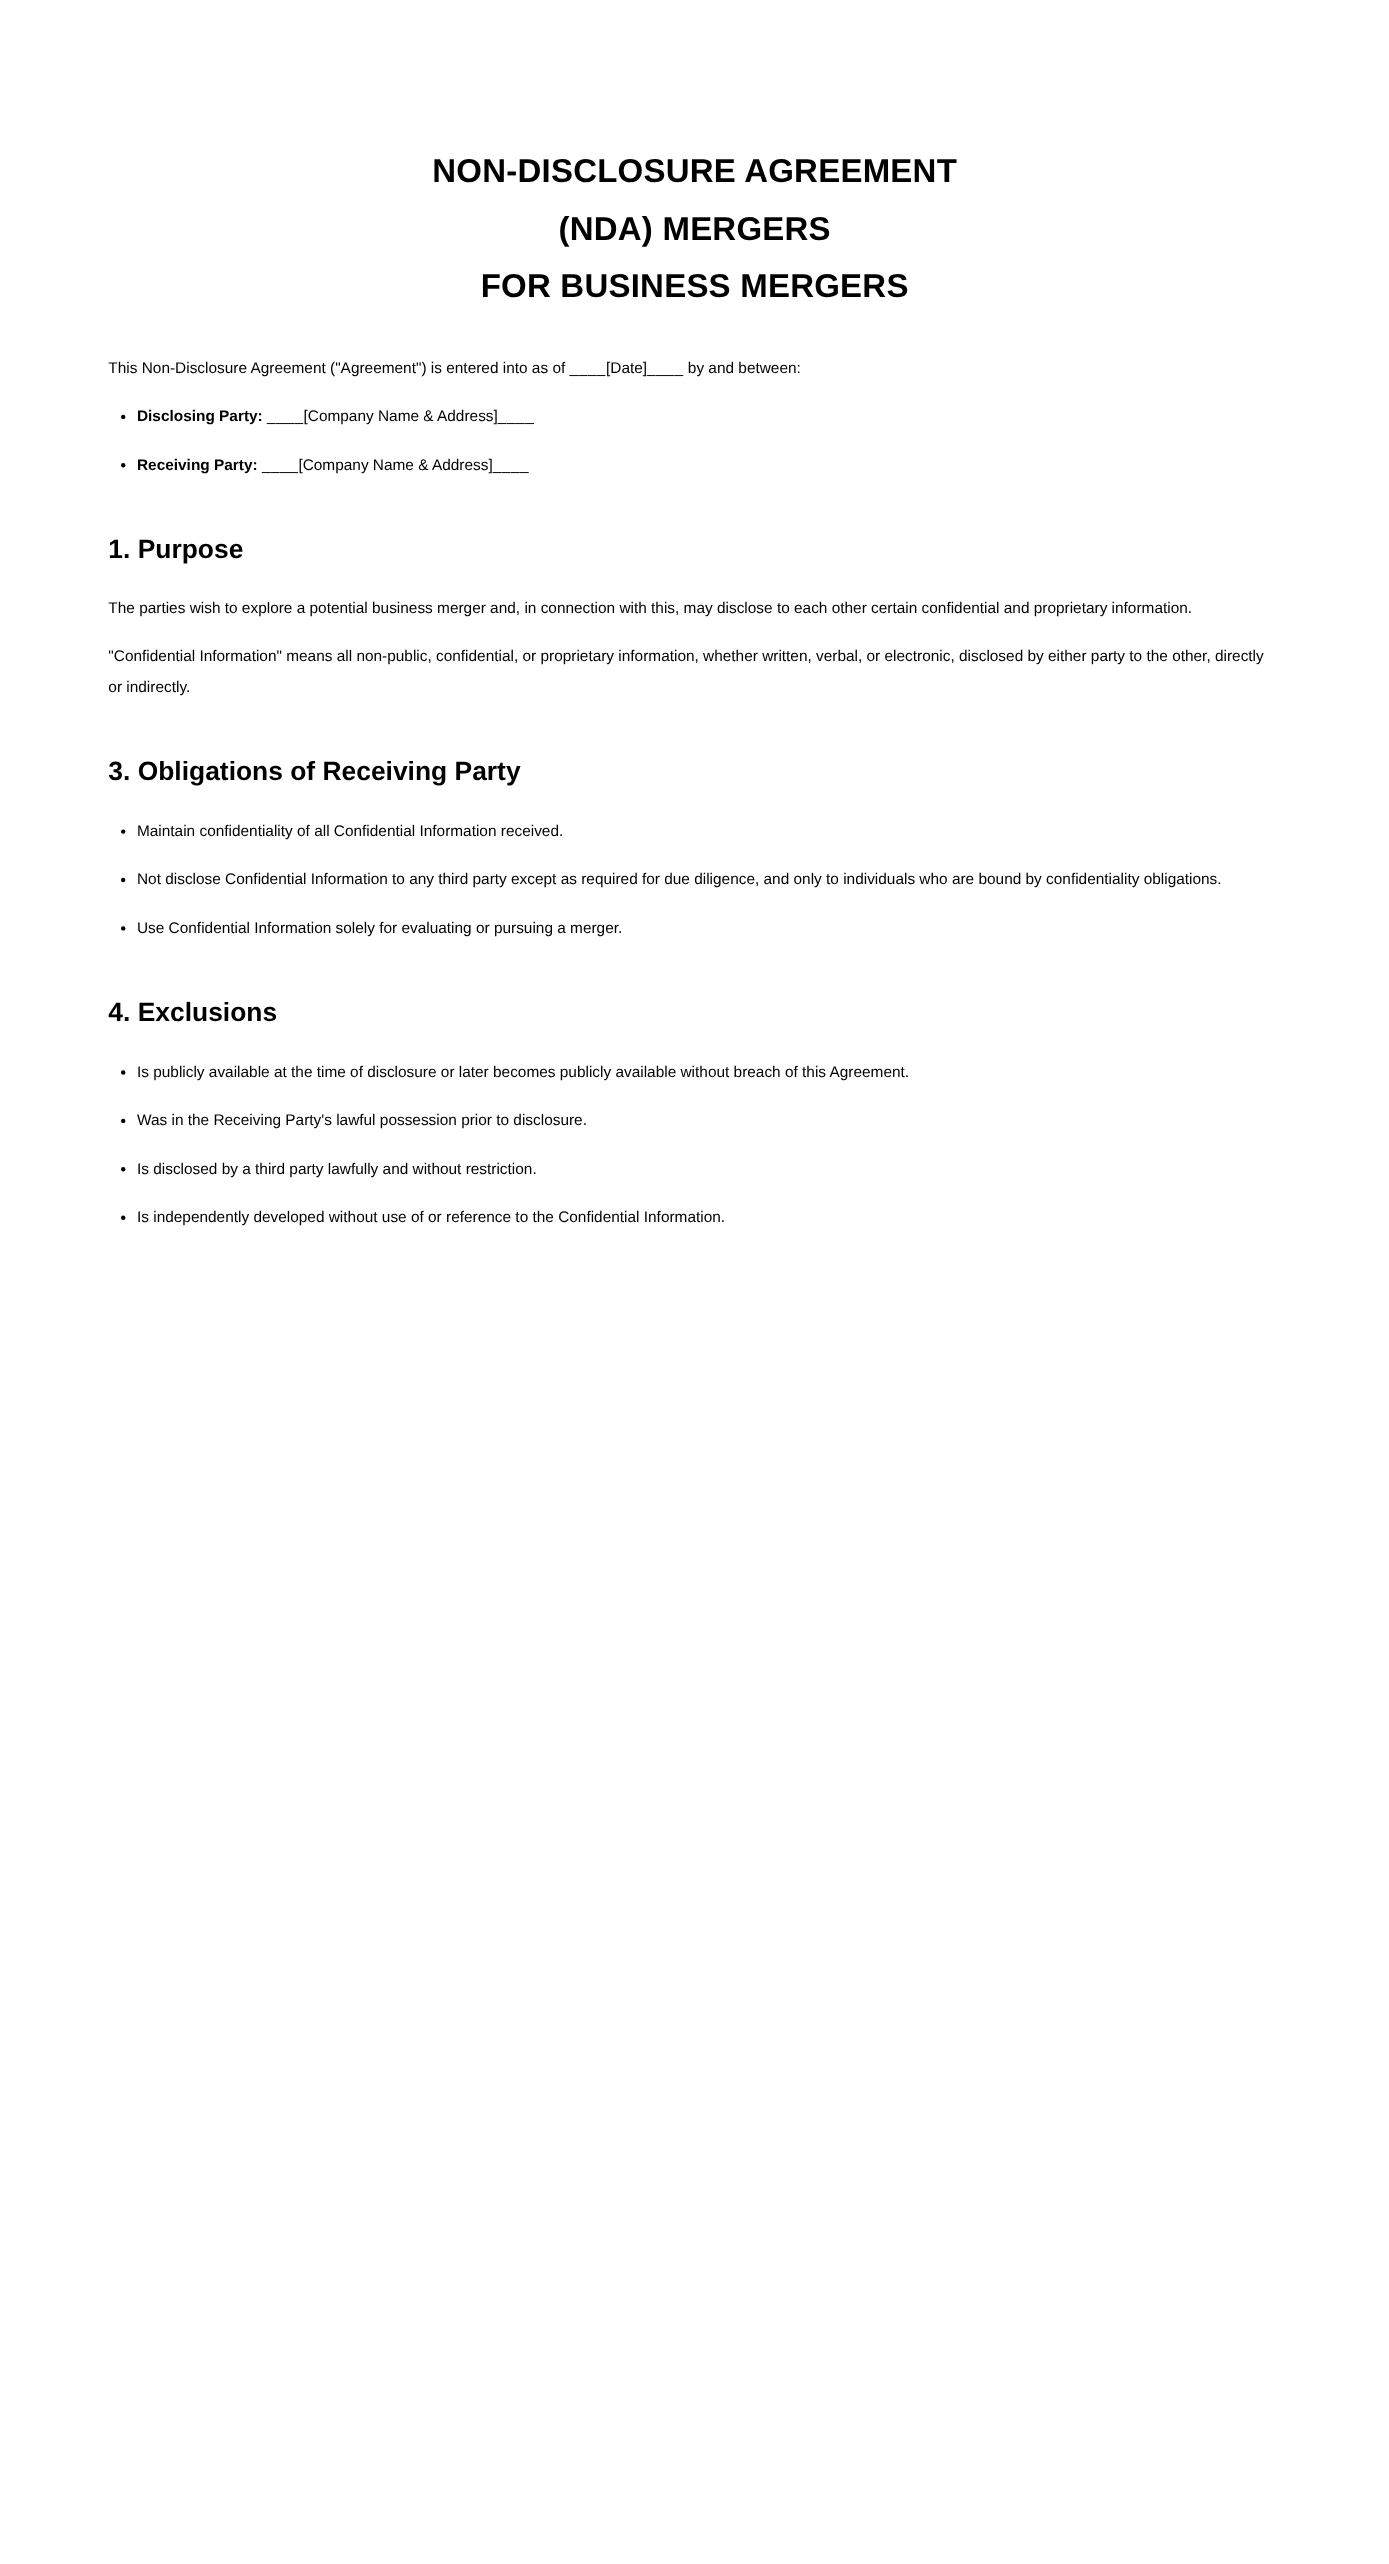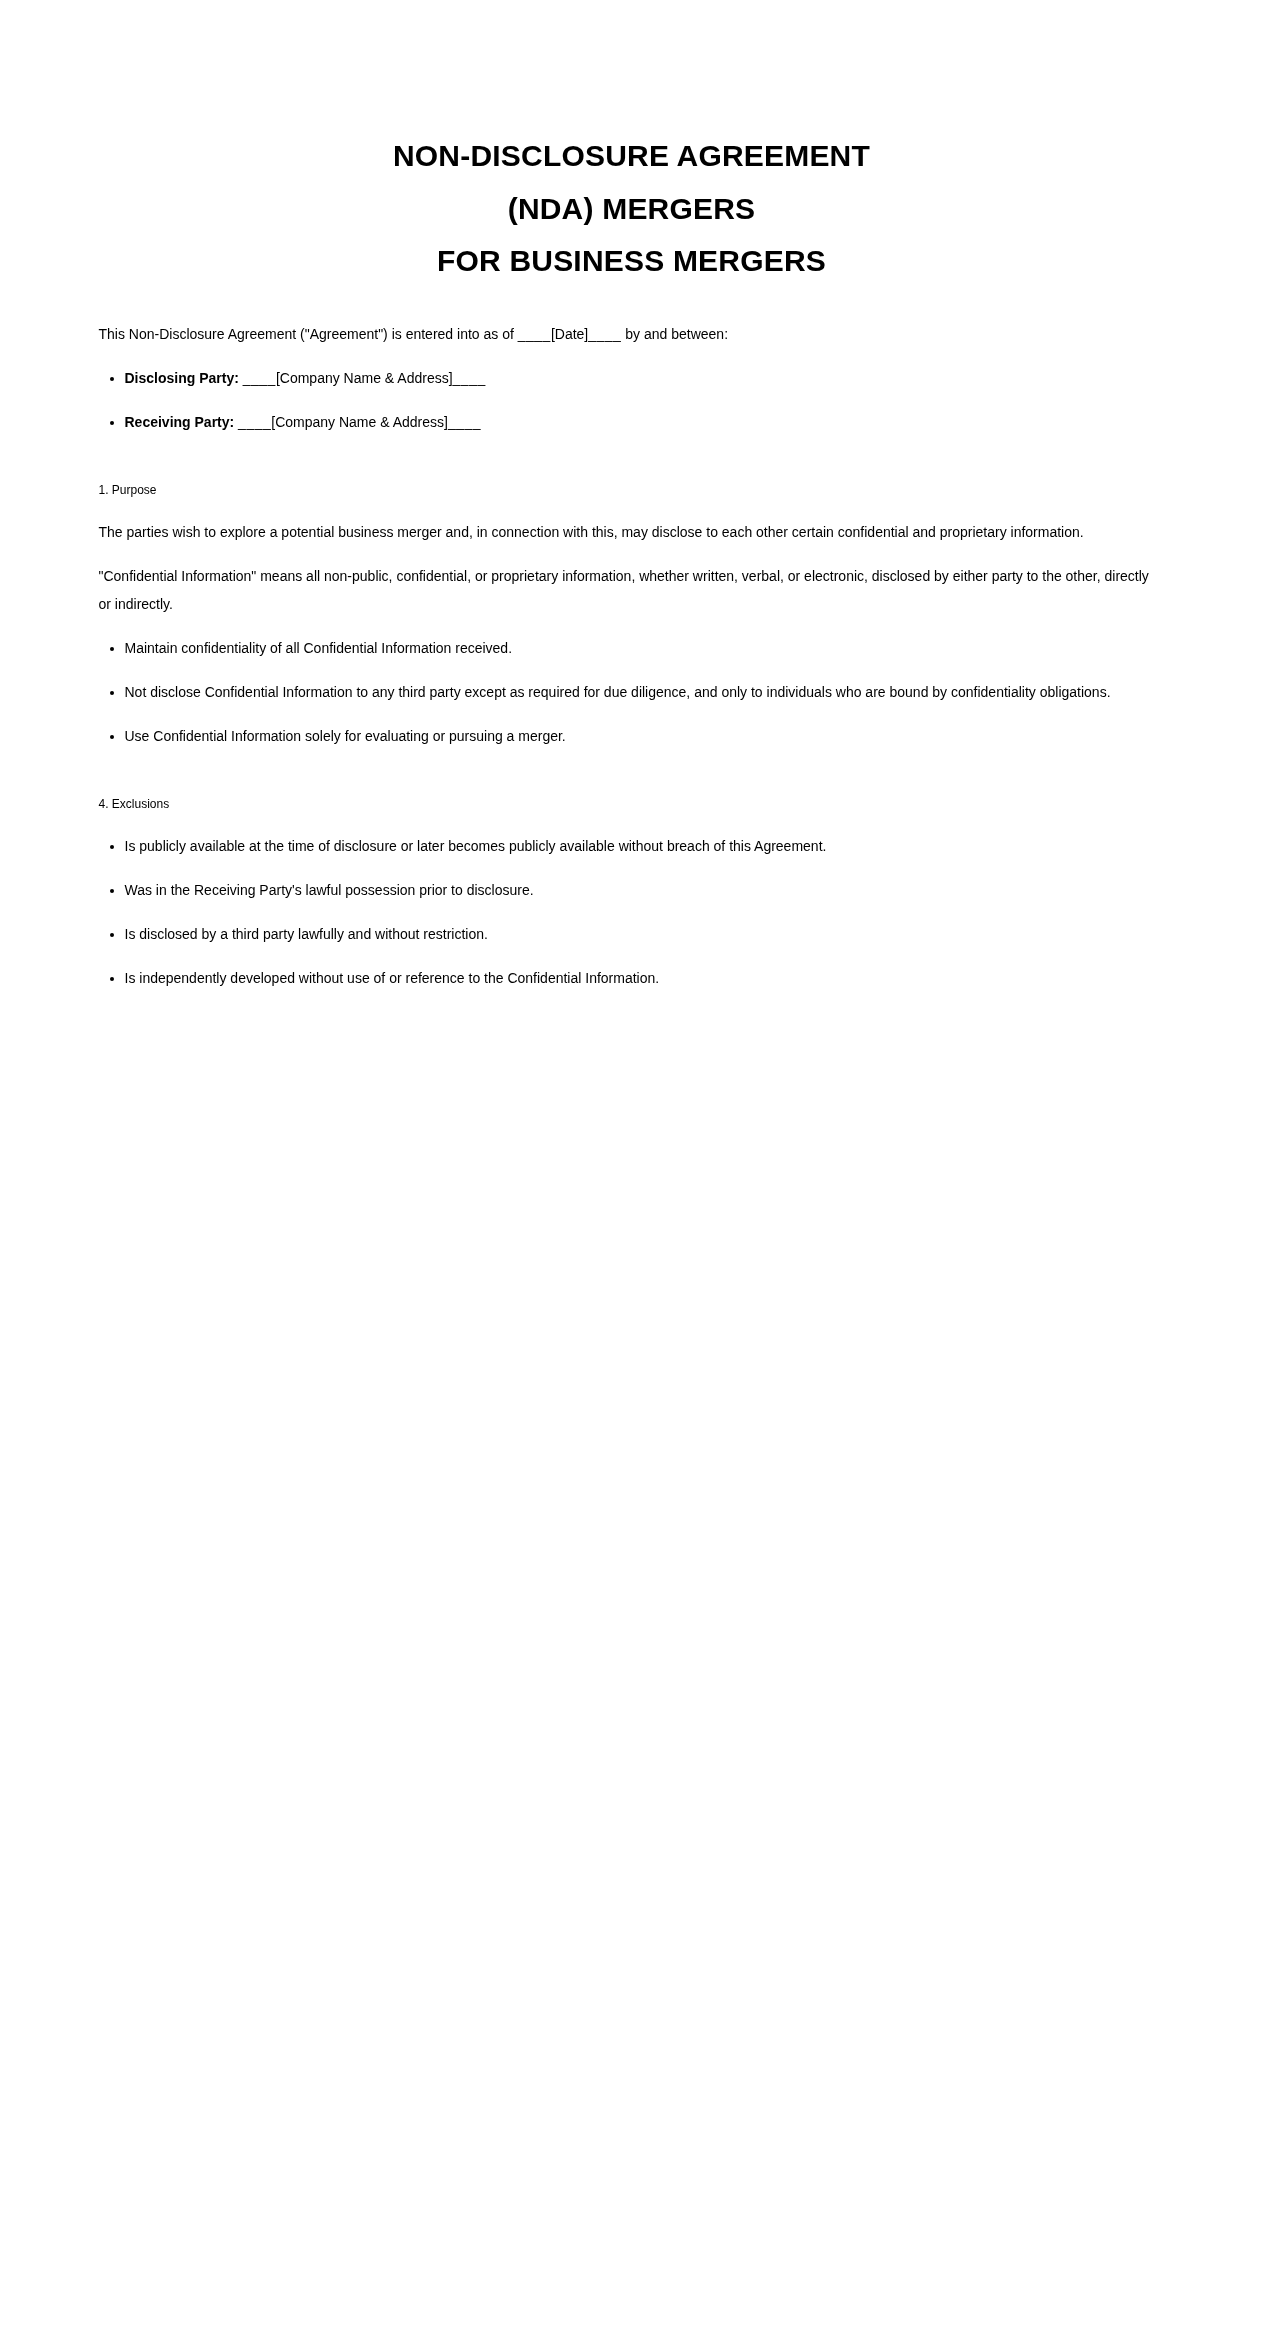--- a/index.html
+++ b/index.html
@@ -23,23 +23,23 @@
   h1.doc-title {
     font-size: 30px;
     line-height: 1.75;
     font-weight: 700;
     text-align: center;
     margin: 0 0 32px 0;
     letter-spacing: 0.2px;
   }
   h1.doc-title span { display: block; }
   h2.section-heading {
-    font-size: 12px;
+    font-size: 24px;
     line-height: 1.7;
-    font-weight: 400;
+    font-weight: 700;
     margin: 44px 0 18px 0;
   }
   p.para {
     margin: 0 0 16px 0;
   }
   ul.doc-list {
     list-style: disc;
     margin: 8px 0 24px 0;
     padding-left: 26px;
   }
@@ -71,20 +71,21 @@
   <section>
     <h2 class="section-heading">1. Purpose</h2>
     <p class="para">The parties wish to explore a potential business merger and, in connection with this, may disclose to each other certain confidential and proprietary information.</p>
   </section>
 
   <section>
     <p class="para">"Confidential Information" means all non-public, confidential, or proprietary information, whether written, verbal, or electronic, disclosed by either party to the other, directly or indirectly.</p>
   </section>
 
   <section>
+    <h2 class="section-heading">3. Obligations of Receiving Party</h2>
     <ul class="doc-list">
       <li>Maintain confidentiality of all Confidential Information received.</li>
       <li>Not disclose Confidential Information to any third party except as required for due diligence, and only to individuals who are bound by confidentiality obligations.</li>
       <li>Use Confidential Information solely for evaluating or pursuing a merger.</li>
     </ul>
   </section>
 
   <section>
     <h2 class="section-heading">4. Exclusions</h2>
     <ul class="doc-list">

